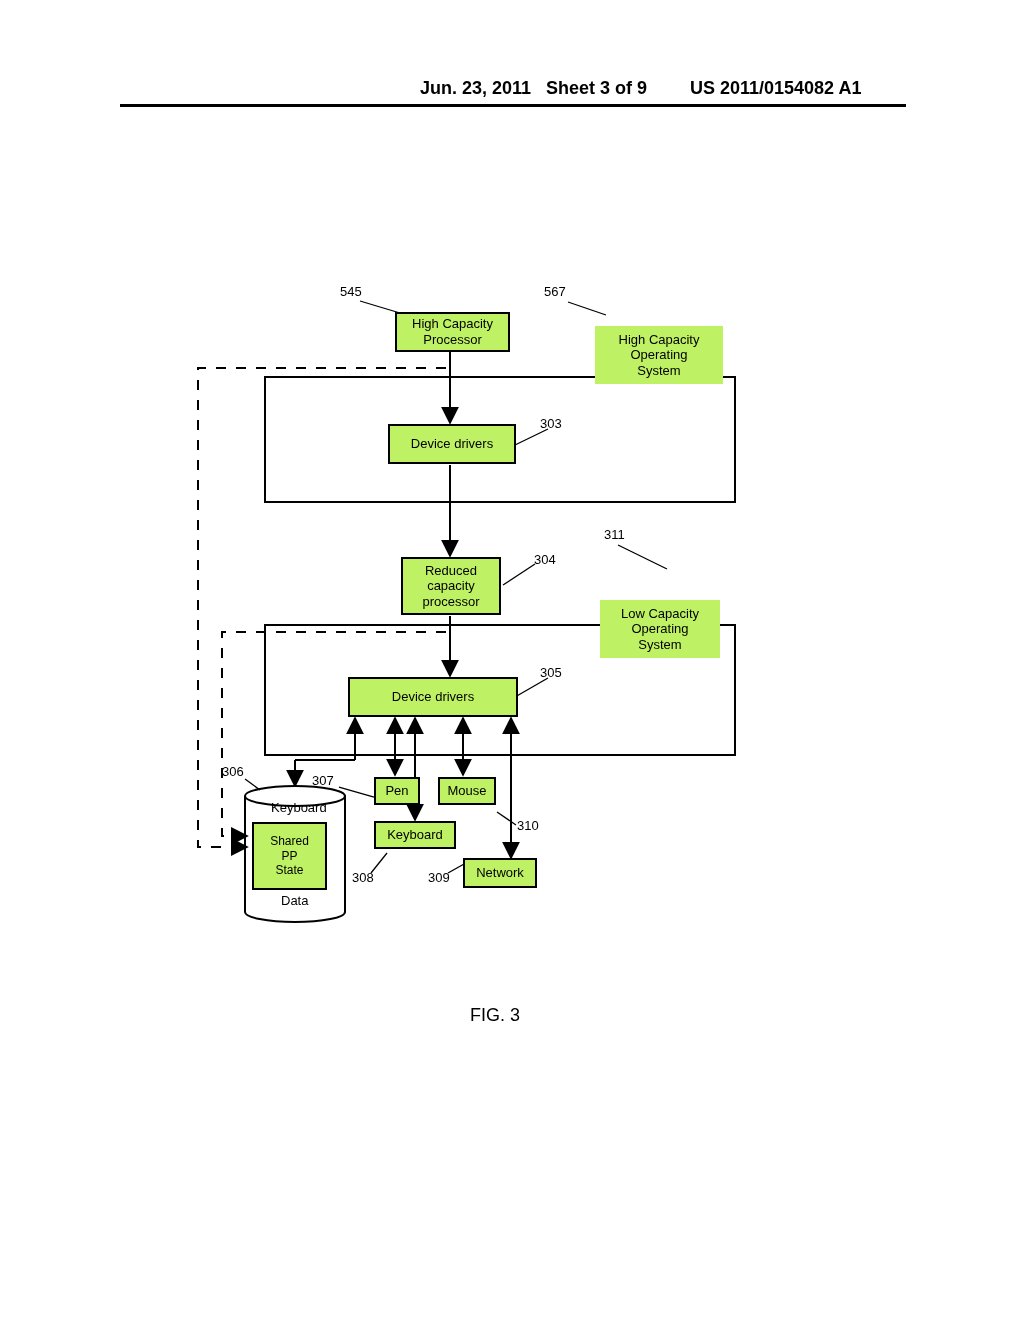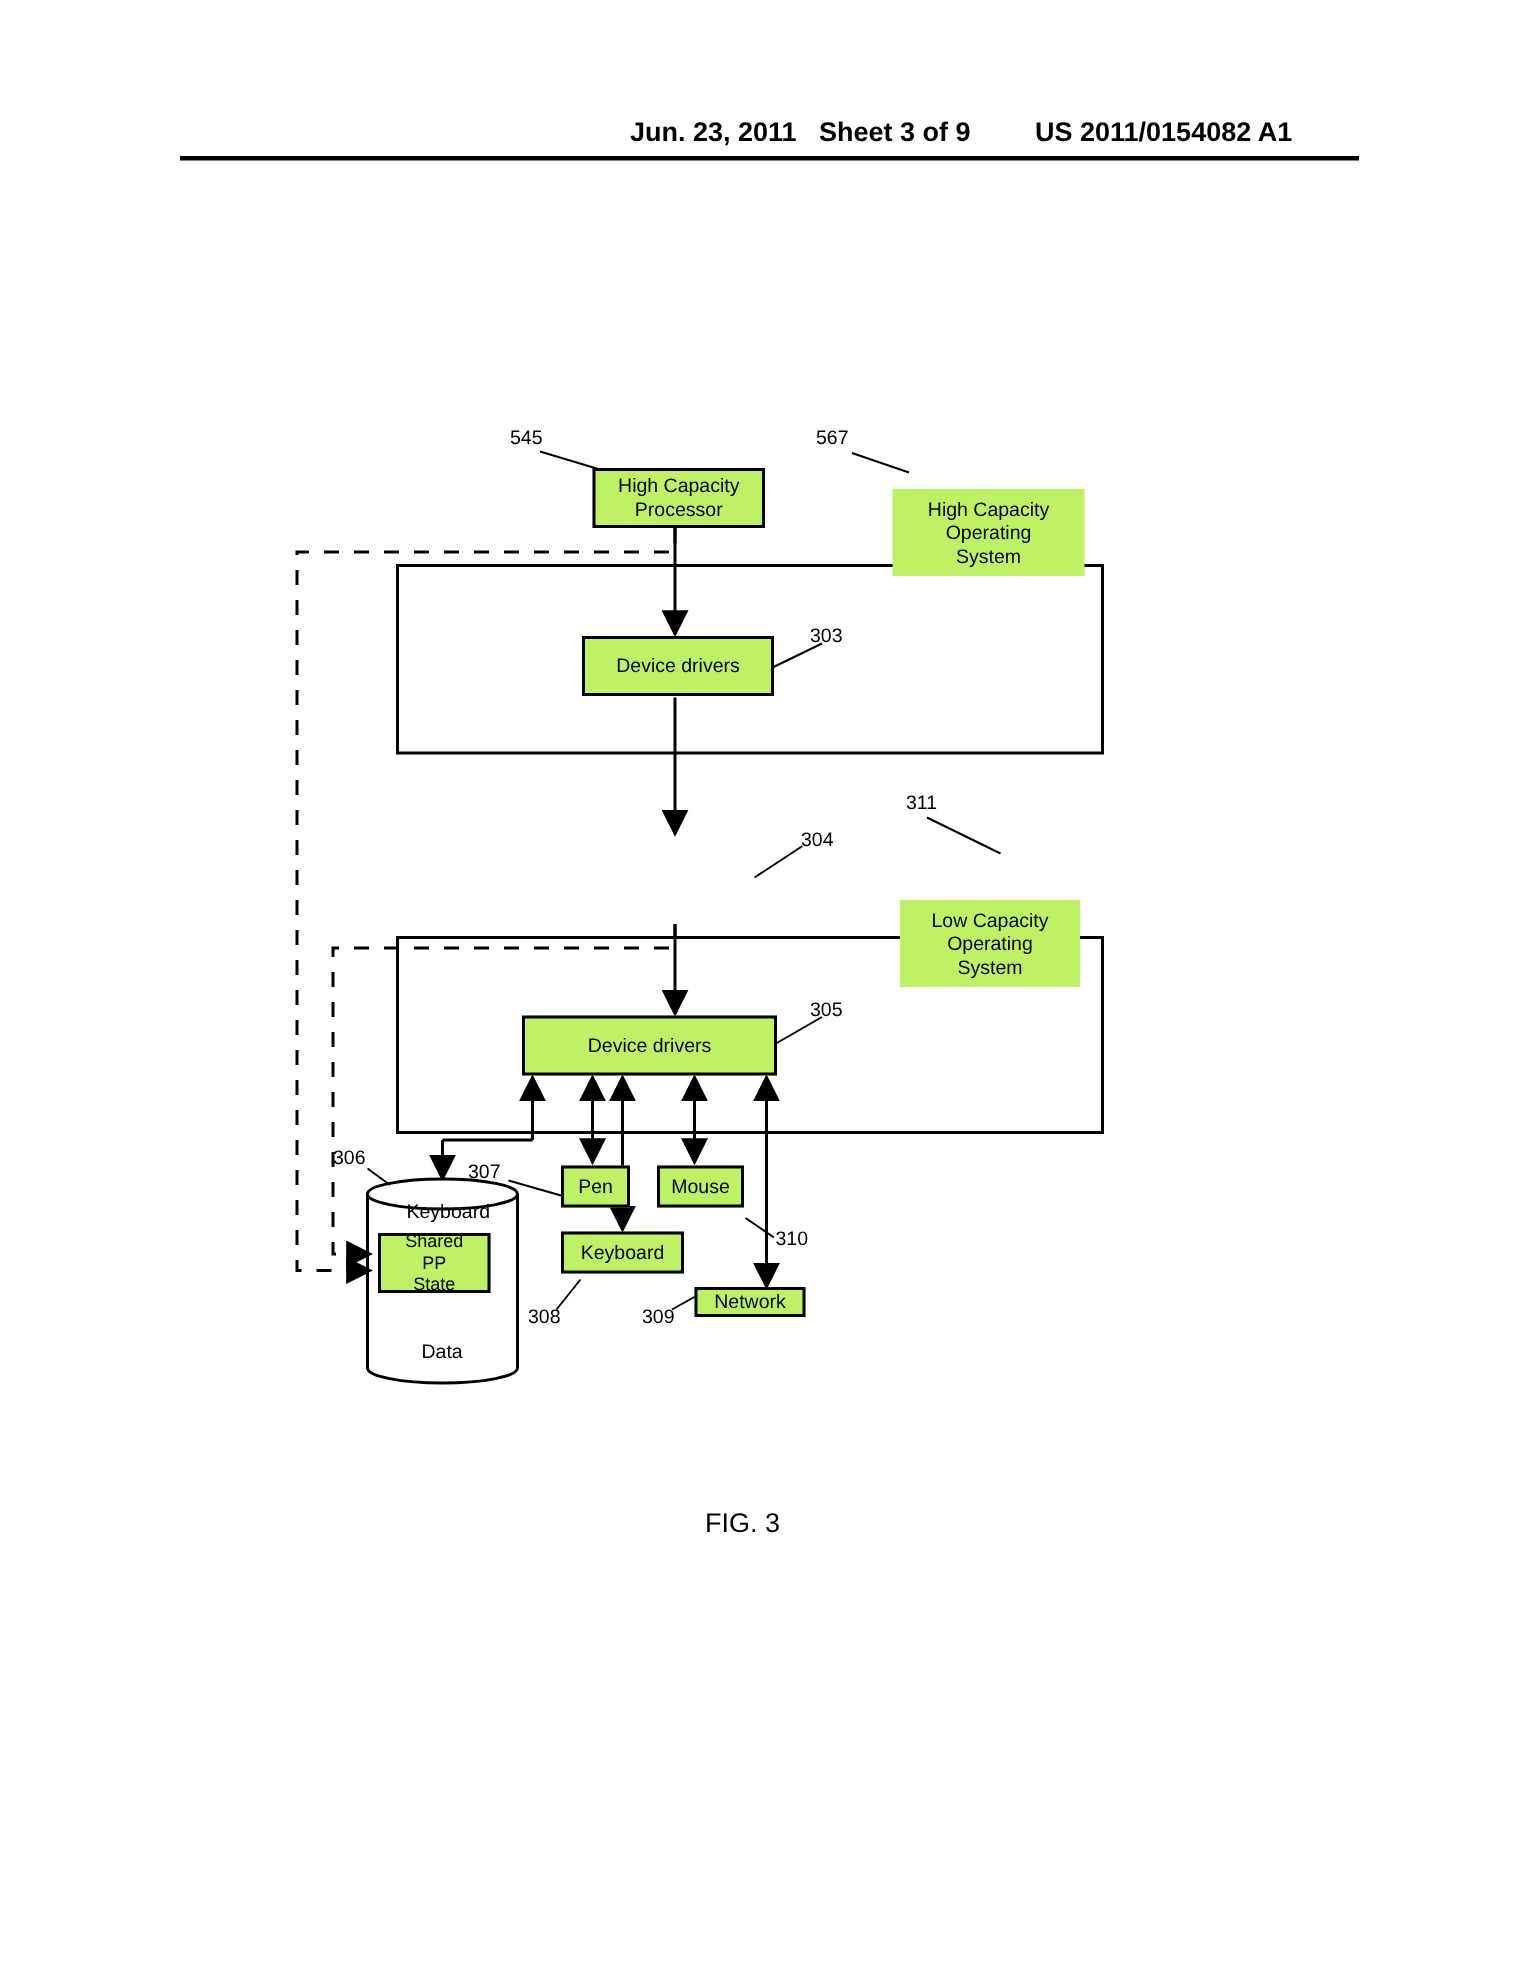--- a/index.html
+++ b/index.html
@@ -118,33 +118,34 @@
     <line x1="618" y1="545" x2="667" y2="569" stroke="#000" stroke-width="1.3"></line>
     <line x1="245" y1="779" x2="260" y2="790" stroke="#000" stroke-width="1.3"></line>
     <line x1="339" y1="787" x2="374" y2="797" stroke="#000" stroke-width="1.3"></line>
     <line x1="371" y1="873" x2="387" y2="853" stroke="#000" stroke-width="1.3"></line>
     <line x1="448" y1="873" x2="473" y2="859" stroke="#000" stroke-width="1.3"></line>
     <line x1="497" y1="812" x2="516" y2="825" stroke="#000" stroke-width="1.3"></line>
   </svg>
 
   <div class="box" style="left:395px; top:312px; width:115px; height:40px">High Capacity<br>Processor</div>
   <div class="box" style="left:388px; top:424px; width:128px; height:40px; border-width:2px">Device drivers</div>
+  <div class="box" style="left:401px; top:557px; width:100px; height:58px">Reduced<br>capacity<br>processor</div>
   <div class="box" style="left:348px; top:677px; width:170px; height:40px">Device drivers</div>
 
   <div class="box" style="left:595px; top:326px; width:128px; height:58px; border:none; font-size:13px">High Capacity<br>Operating<br>System</div>
   <div class="box" style="left:600px; top:600px; width:120px; height:58px; border:none; font-size:13px">Low Capacity<br>Operating<br>System</div>
 
   <div class="ref" style="left:271px; top:800px; font-size:13px">Keyboard</div>
-  <div class="box" style="left:252px; top:822px; width:75px; height:40px; font-size:12px">Shared<br>PP<br>State</div>
+  <div class="box" style="left:252px; top:822px; width:75px; height:68px; font-size:12px">Shared<br>PP<br>State</div>
   <div class="ref" style="left:281px; top:893px; font-size:13px">Data</div>
 
   <div class="box" style="left:374px; top:777px; width:46px; height:28px">Pen</div>
   <div class="box" style="left:438px; top:777px; width:58px; height:28px">Mouse</div>
   <div class="box" style="left:374px; top:821px; width:82px; height:28px">Keyboard</div>
-  <div class="box" style="left:463px; top:858px; width:74px; height:20px">Network</div>
+  <div class="box" style="left:463px; top:858px; width:74px; height:30px">Network</div>
 
   <div class="ref" style="left:340px; top:284px">545</div>
   <div class="ref" style="left:544px; top:284px">567</div>
   <div class="ref" style="left:540px; top:416px">303</div>
   <div class="ref" style="left:534px; top:552px">304</div>
   <div class="ref" style="left:540px; top:665px">305</div>
   <div class="ref" style="left:604px; top:527px">311</div>
   <div class="ref" style="left:222px; top:764px">306</div>
   <div class="ref" style="left:312px; top:773px">307</div>
   <div class="ref" style="left:352px; top:870px">308</div>

